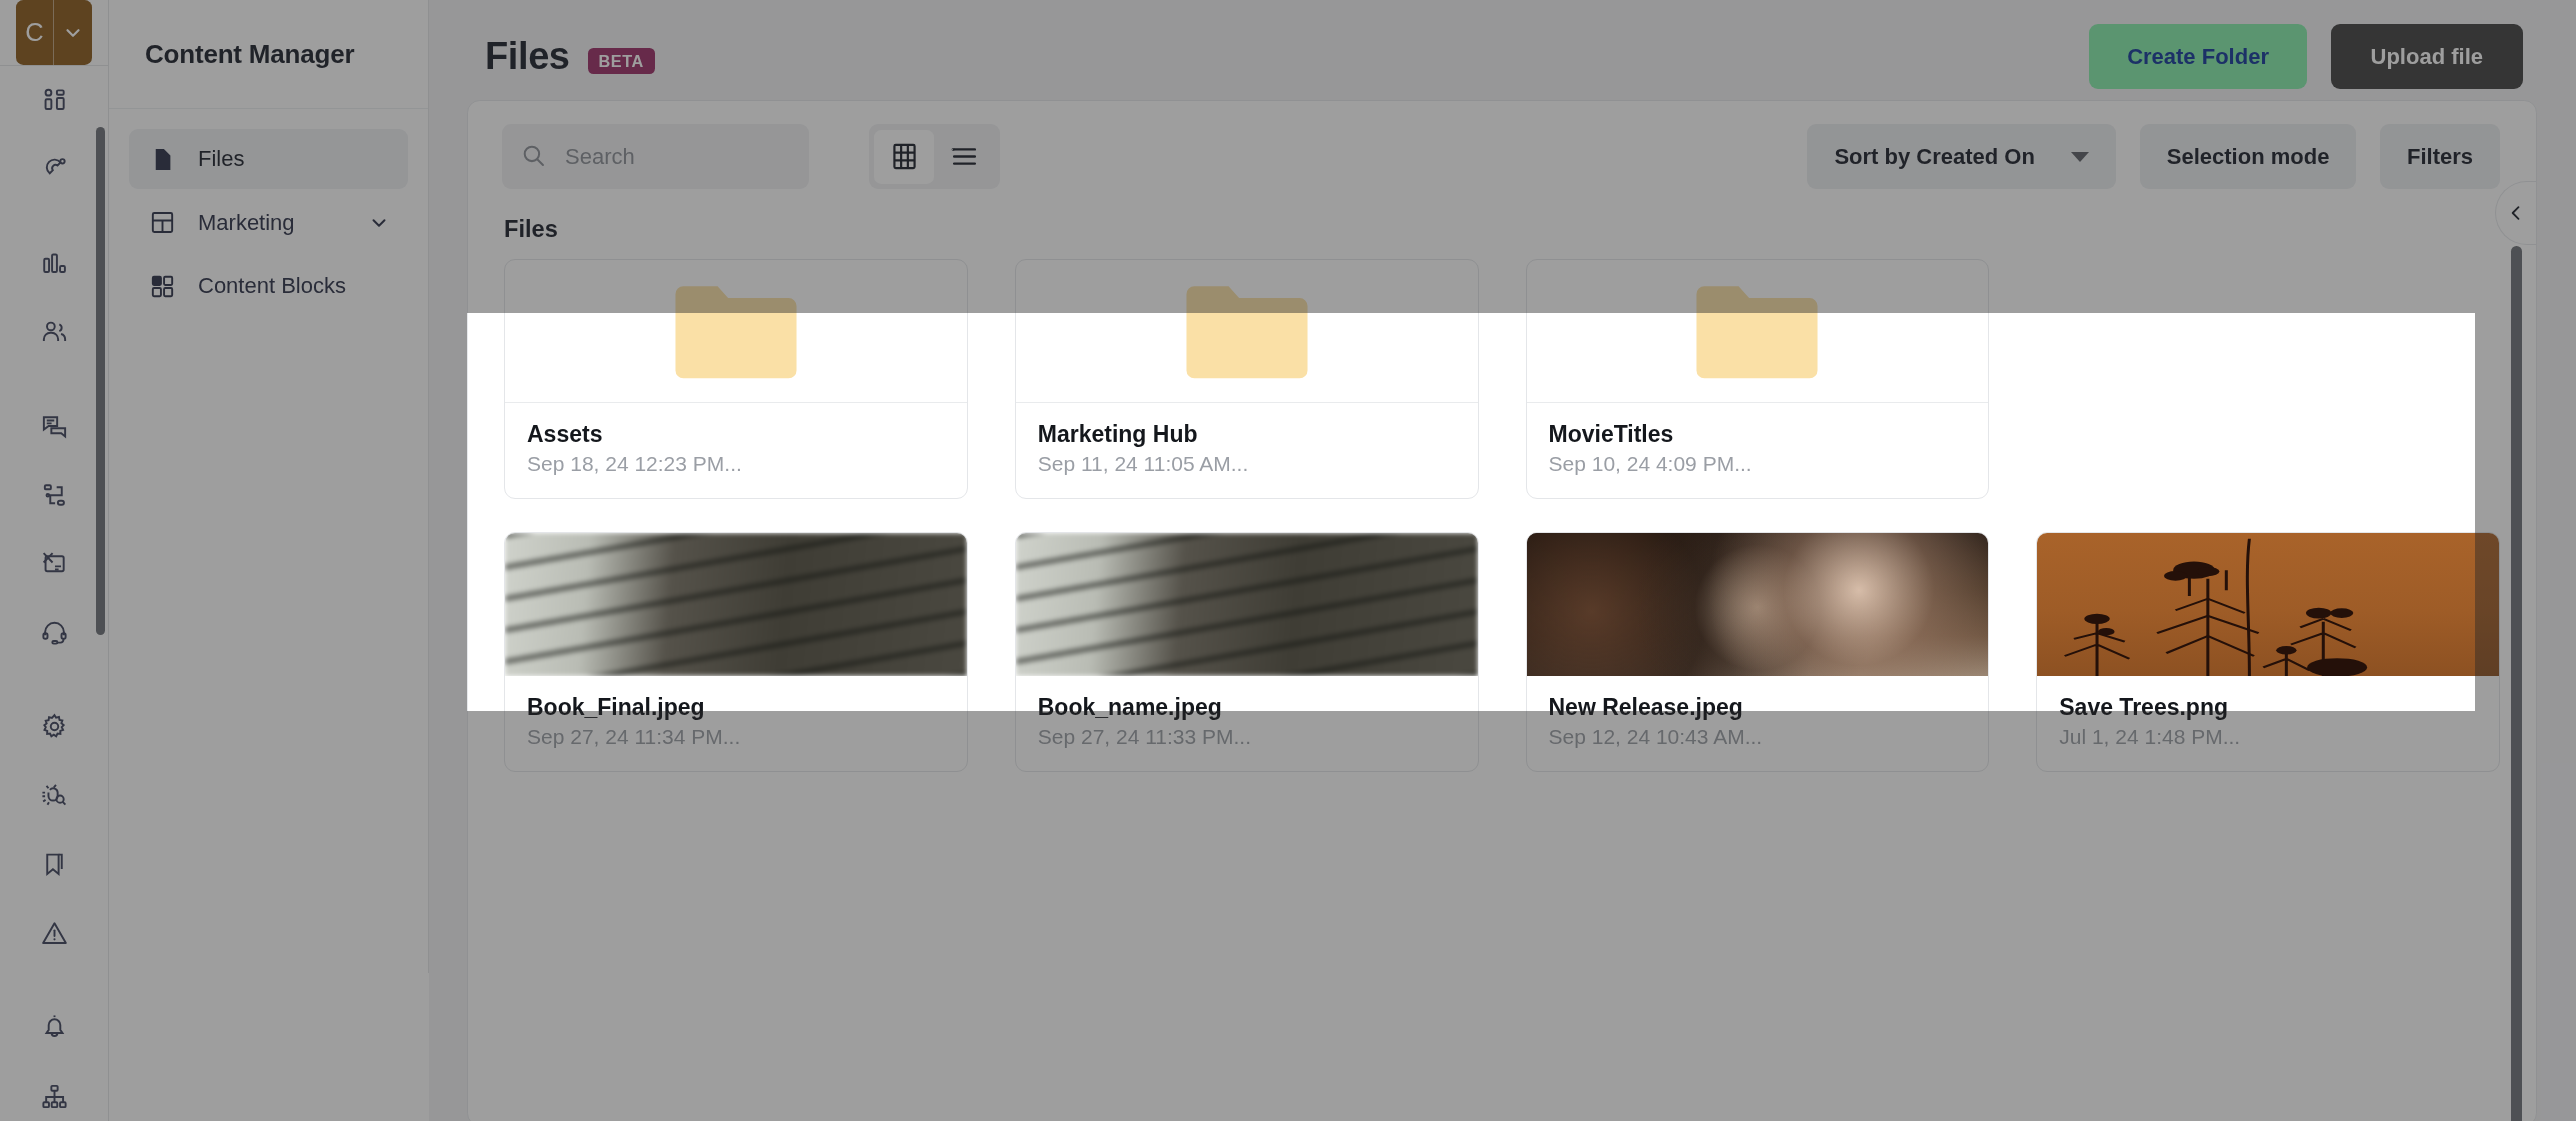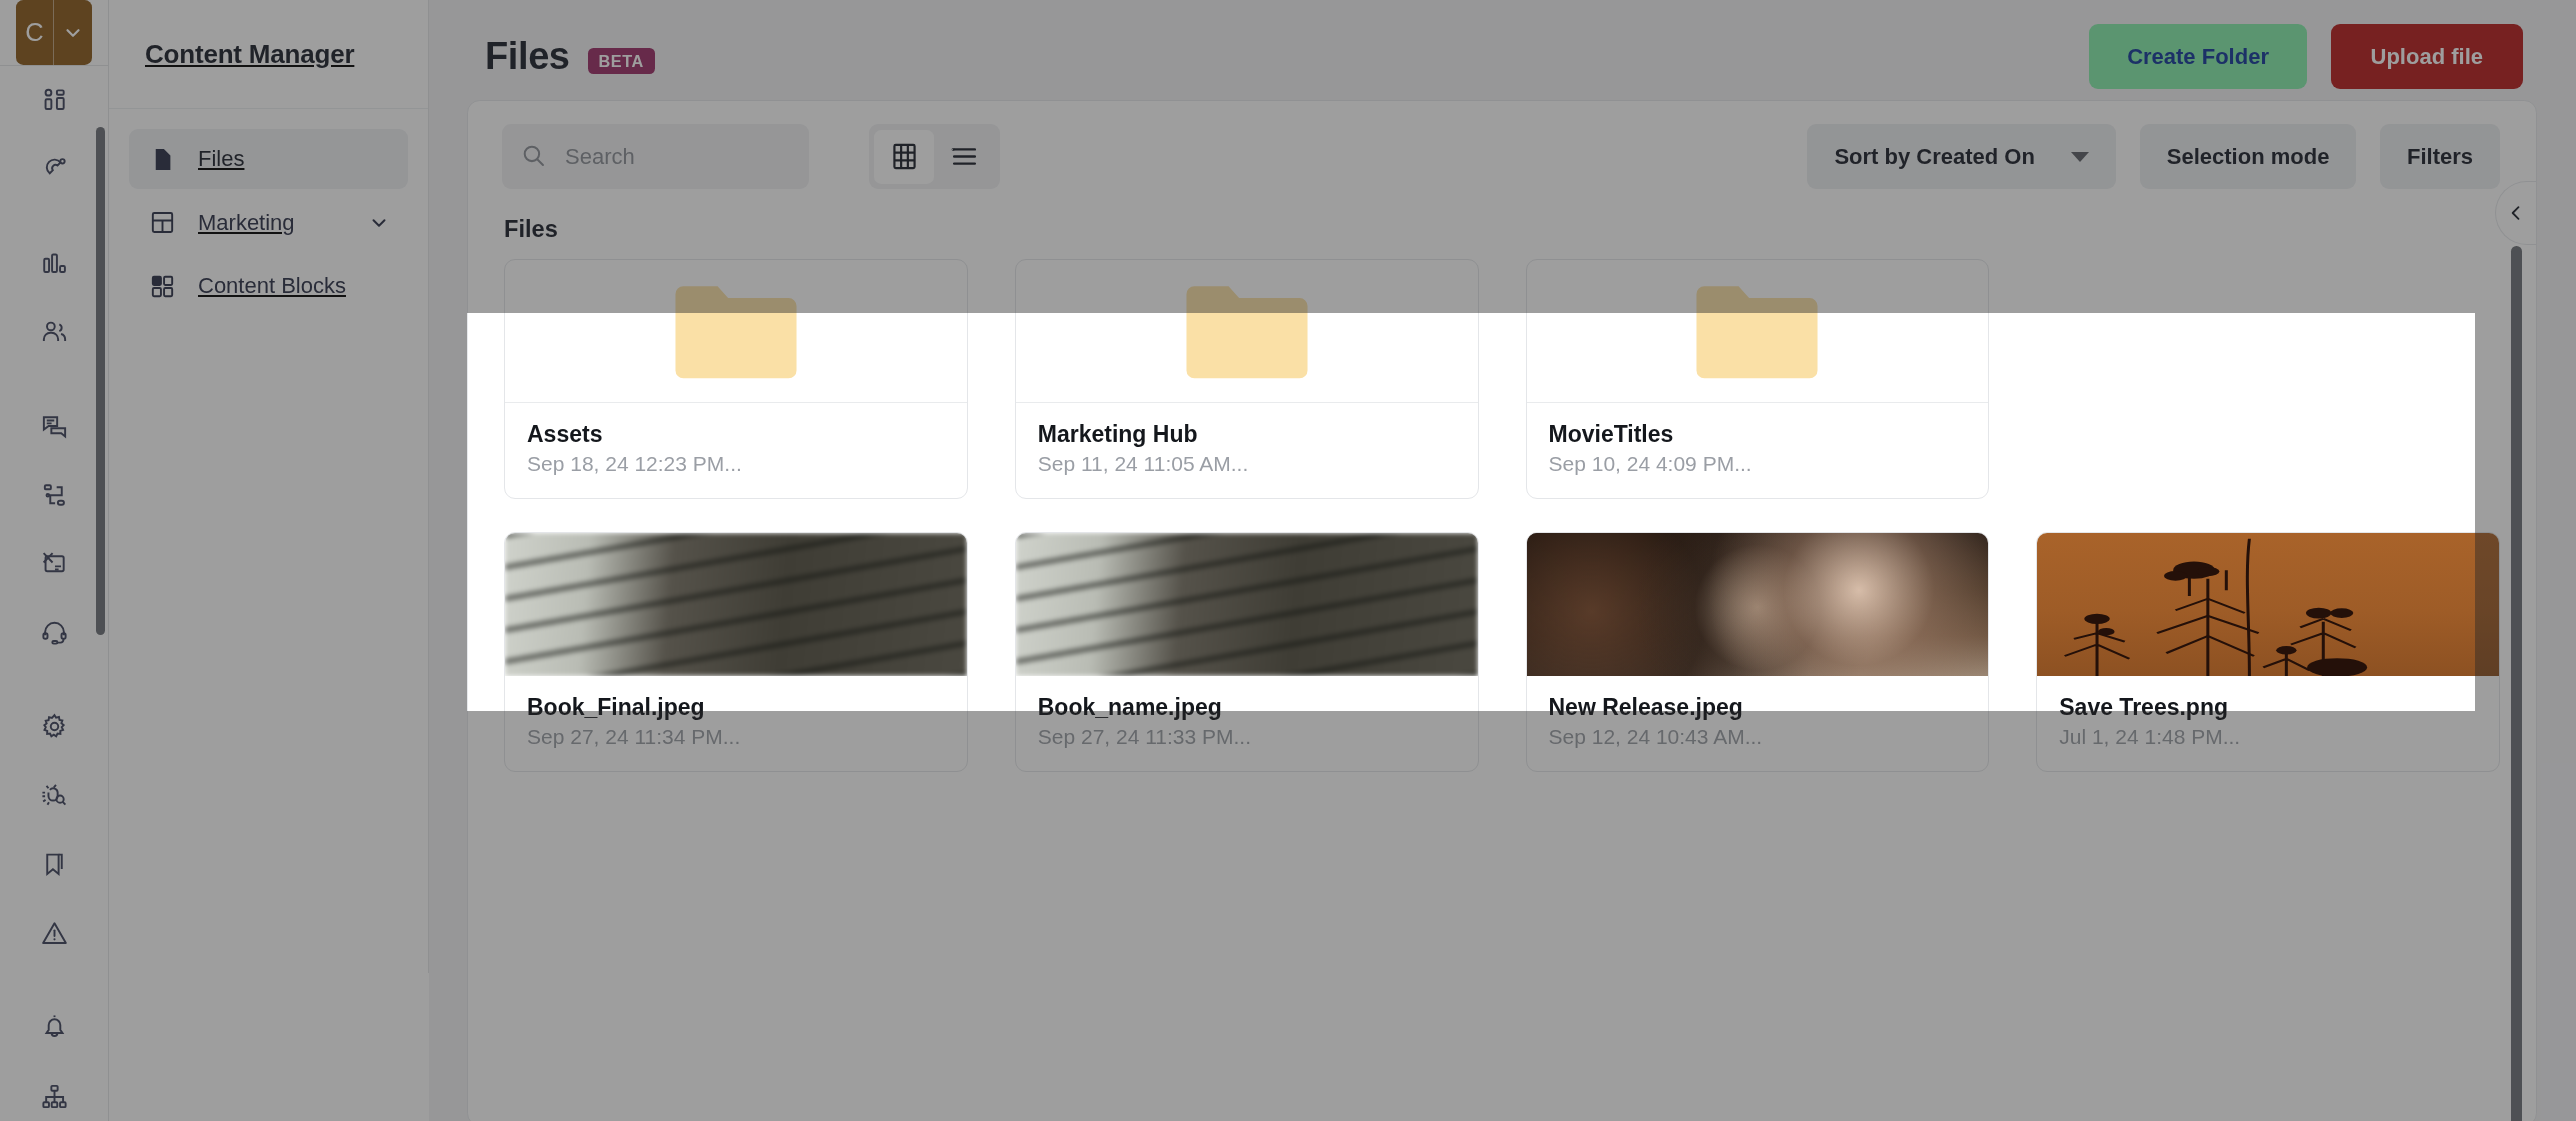--- a/index.html
+++ b/index.html
@@ -92,21 +92,20 @@
     background: #6e7278;
   }
 
   
   .sidebar {
     position: absolute; left: 109px; top: 0;
     width: 320px; height: 973px;
     background: #ffffff;
     border-right: 0.9px solid #e3e5e8;
     z-index: 4;
-    text-decoration: underline;
   }
   .sidebar-head {
     height: 109px;
     display: flex; align-items: center;
     padding-left: 36px;
     border-bottom: 0.9px solid #eceef0;
   }
   .sidebar-title {
     font-size: 26px; font-weight: 700; color: #1b1f2a; letter-spacing: -0.2px;
   }
@@ -161,21 +160,21 @@
   .btn {
     height: 65px; border-radius: 9px;
     display: flex; align-items: center; justify-content: center;
     font-size: 22px; font-weight: 700;
     cursor: pointer; white-space: nowrap;
   }
   .btn-secondary {
     background: #86efac; color: #13399b; padding: 0 38px; margin-right: 23.6px;
   }
   .btn-primary {
-    background: #b91c1c; color: #ffffff; padding: 0 40px;
+    background: #404040; color: #ffffff; padding: 0 40px;
   }
 
   
   .content-card {
     position: absolute; left: 38px; top: 100px;
     width: 2070px; height: 1026px;
     background: #ffffff;
     border-radius: 12.7px;
     border: 0.9px solid #e6e8eb;
     overflow: hidden;

